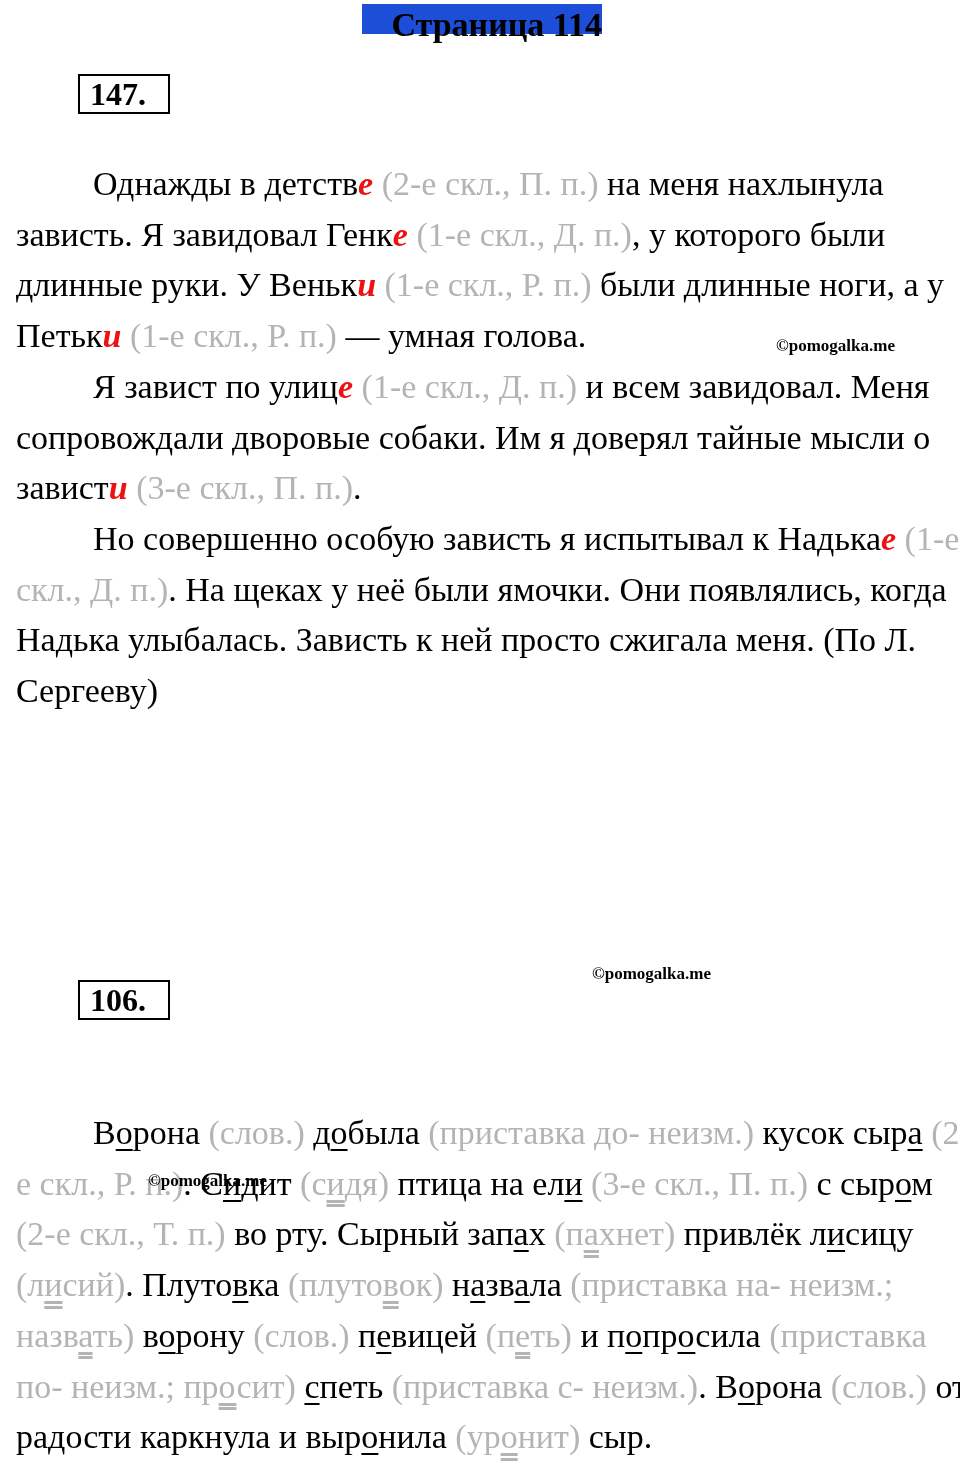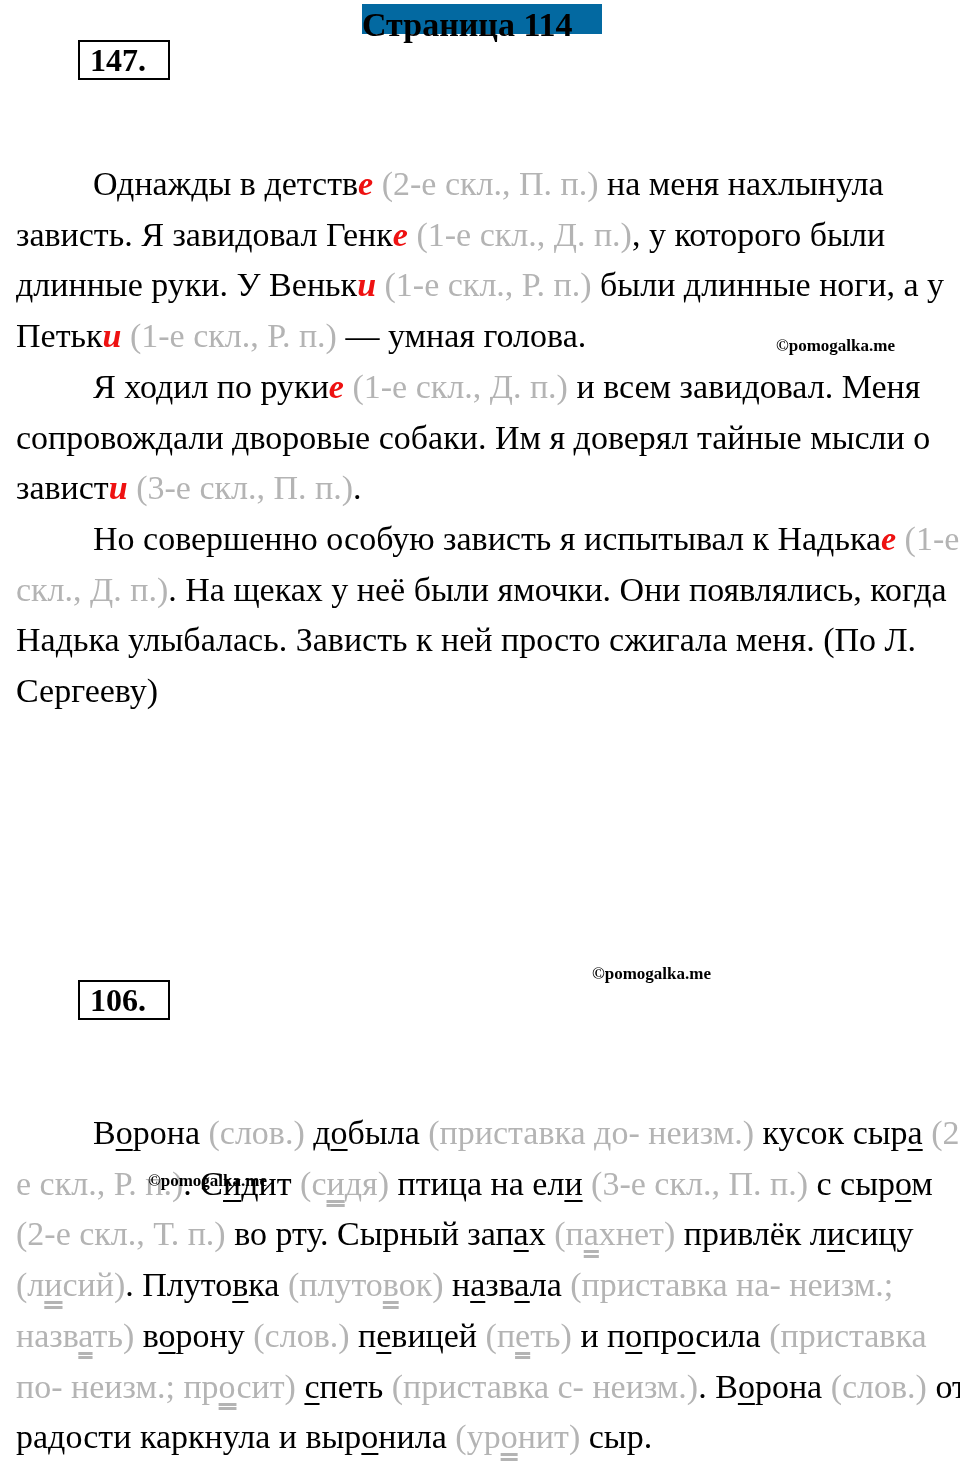--- a/index.html
+++ b/index.html
@@ -1,41 +1,41 @@
 <!DOCTYPE html>
 <html><head>
 <meta charset="utf-8">
 <style>
   html, body { margin: 0; padding: 0; background: #ffffff; }
   body { width: 960px; height: 1479px; position: relative; overflow: hidden;
          font-family: "Liberation Serif", "DejaVu Serif", serif; color: #000; }
   .page-title { position: absolute; top: 4px; left: 362px; width: 240px; height: 30px;
-                background: #0369a1; font-weight: bold; font-size: 34px; line-height: 42px;
-                text-align: left; }
+                background: #1d4ed8; font-weight: bold; font-size: 34px; line-height: 42px;
+                text-align: right; }
   .task-num { position: absolute; left: 78px; width: 92px; height: 40px; border: 2px solid #000;
               box-sizing: border-box; font-weight: bold; font-size: 32px; line-height: 36px;
               padding-left: 10px; }
   .text-block { position: absolute; left: 2px; width: 958px; font-size: 34px; line-height: 50.7px; margin-left: 14px; }
   .text-block p { margin: 0; text-indent: 77px; }
   .red { color: #ee1111; font-style: italic; font-weight: bold; }
   .note { color: #b4b4b4; }
   .u { text-decoration: underline; text-decoration-thickness: 2px; text-underline-offset: 5px; }
   .uu { text-decoration: underline double; text-underline-offset: 5px; }
   .wm { position: absolute; font-family: Liberation Serif, serif;
         font-weight: bold; font-size: 17px; color: #000; }
 </style>
 </head>
 <body>
 
 <div class="page-title">Страница 114</div>
 
-<div class="task-num" style="top:40px">147.</div>
+<div class="task-num" style="top:74px">147.</div>
 <div class="text-block" id="task-147" style="top:159px">
     <p><span>Однажды в детств</span><span class="red">е</span><span class="note"> (2-е скл., П. п.)</span><span> на меня нахлынула зависть. Я завидовал Генк</span><span class="red">е</span><span class="note"> (1-е скл., Д. п.)</span><span>, у которого были длинные руки. У Веньк</span><span class="red">и</span><span class="note"> (1-е скл., Р. п.)</span><span> были длинные ноги, а у Петьк</span><span class="red">и</span><span class="note"> (1-е скл., Р. п.)</span><span> — умная голова.</span></p>
-    <p><span>Я ходил по руки</span><span class="red">е</span><span class="note"> (1-е скл., Д. п.)</span><span> и всем завидовал. Меня сопровождали дворовые собаки. Им я доверял тайные мысли о завист</span><span class="red">и</span><span class="note"> (3-е скл., П. п.)</span><span>.</span></p>
+    <p><span>Я завист по улиц</span><span class="red">е</span><span class="note"> (1-е скл., Д. п.)</span><span> и всем завидовал. Меня сопровождали дворовые собаки. Им я доверял тайные мысли о завист</span><span class="red">и</span><span class="note"> (3-е скл., П. п.)</span><span>.</span></p>
     <p><span>Но совершенно особую зависть я испытывал к Надька</span><span class="red">е</span><span class="note"> (1-е скл., Д. п.)</span><span>. На щеках у неё были ямочки. Они появлялись, когда Надька улыбалась. Зависть к ней просто сжигала меня. (По Л. Сергееву)</span></p>
   </div>
 <div class="wm" style="left:776px;top:336px">©pomogalka.me</div>
 
 <div class="task-num" style="top:980px">106.</div>
 <div class="wm" style="left:592px;top:964px">©pomogalka.me</div>
 <div class="text-block" id="task-148" style="top:1108px">
     <p><span>В</span><span class="u">о</span><span>рона</span><span class="note"> (слов.)</span><span> д</span><span class="u">о</span><span>была</span><span class="note"> (приставка до- неизм.)</span><span>  кусок сыр</span><span class="u">а</span><span class="note"> (2-е скл., Р. п.)</span><span>. С</span><span class="u">и</span><span>дит</span><span class="note"> (с</span><span class="note uu">и</span><span class="note">дя)</span><span> птица на ел</span><span class="u">и</span><span class="note"> (3-е скл., П. п.)</span><span> с сыр</span><span class="u">о</span><span>м</span><span class="note"> (2-е скл., Т. п.)</span><span> во рту. Сырный зап</span><span class="u">а</span><span>х</span><span class="note"> (п</span><span class="note uu">а</span><span class="note">хнет)</span><span> привлёк л</span><span class="u">и</span><span>сицу</span><span class="note"> (л</span><span class="note uu">и</span><span class="note">сий)</span><span>. Плуто</span><span class="u">в</span><span>ка</span><span class="note"> (плуто</span><span class="note uu">в</span><span class="note">ок)</span><span> н</span><span class="u">а</span><span>зв</span><span class="u">а</span><span>ла</span><span class="note"> (приставка на- неизм.; назв</span><span class="note uu">а</span><span class="note">ть)</span><span> в</span><span class="u">о</span><span>рону</span><span class="note"> (слов.)</span><span> п</span><span class="u">е</span><span>вицей</span><span class="note"> (п</span><span class="note uu">е</span><span class="note">ть)</span><span> и п</span><span class="u">о</span><span>пр</span><span class="u">о</span><span>сила</span><span class="note"> (приставка по- неизм.; пр</span><span class="note uu">о</span><span class="note">сит)</span><span> </span><span class="u">с</span><span>петь</span><span class="note"> (приставка с- неизм.)</span><span>. В</span><span class="u">о</span><span>рона</span><span class="note"> (слов.)</span><span> от радости каркнула и выр</span><span class="u">о</span><span>нила</span><span class="note"> (ур</span><span class="note uu">о</span><span class="note">нит)</span><span> сыр.</span></p>
   </div>
 <div class="wm" style="left:148px;top:1171px">©pomogalka.me</div>

